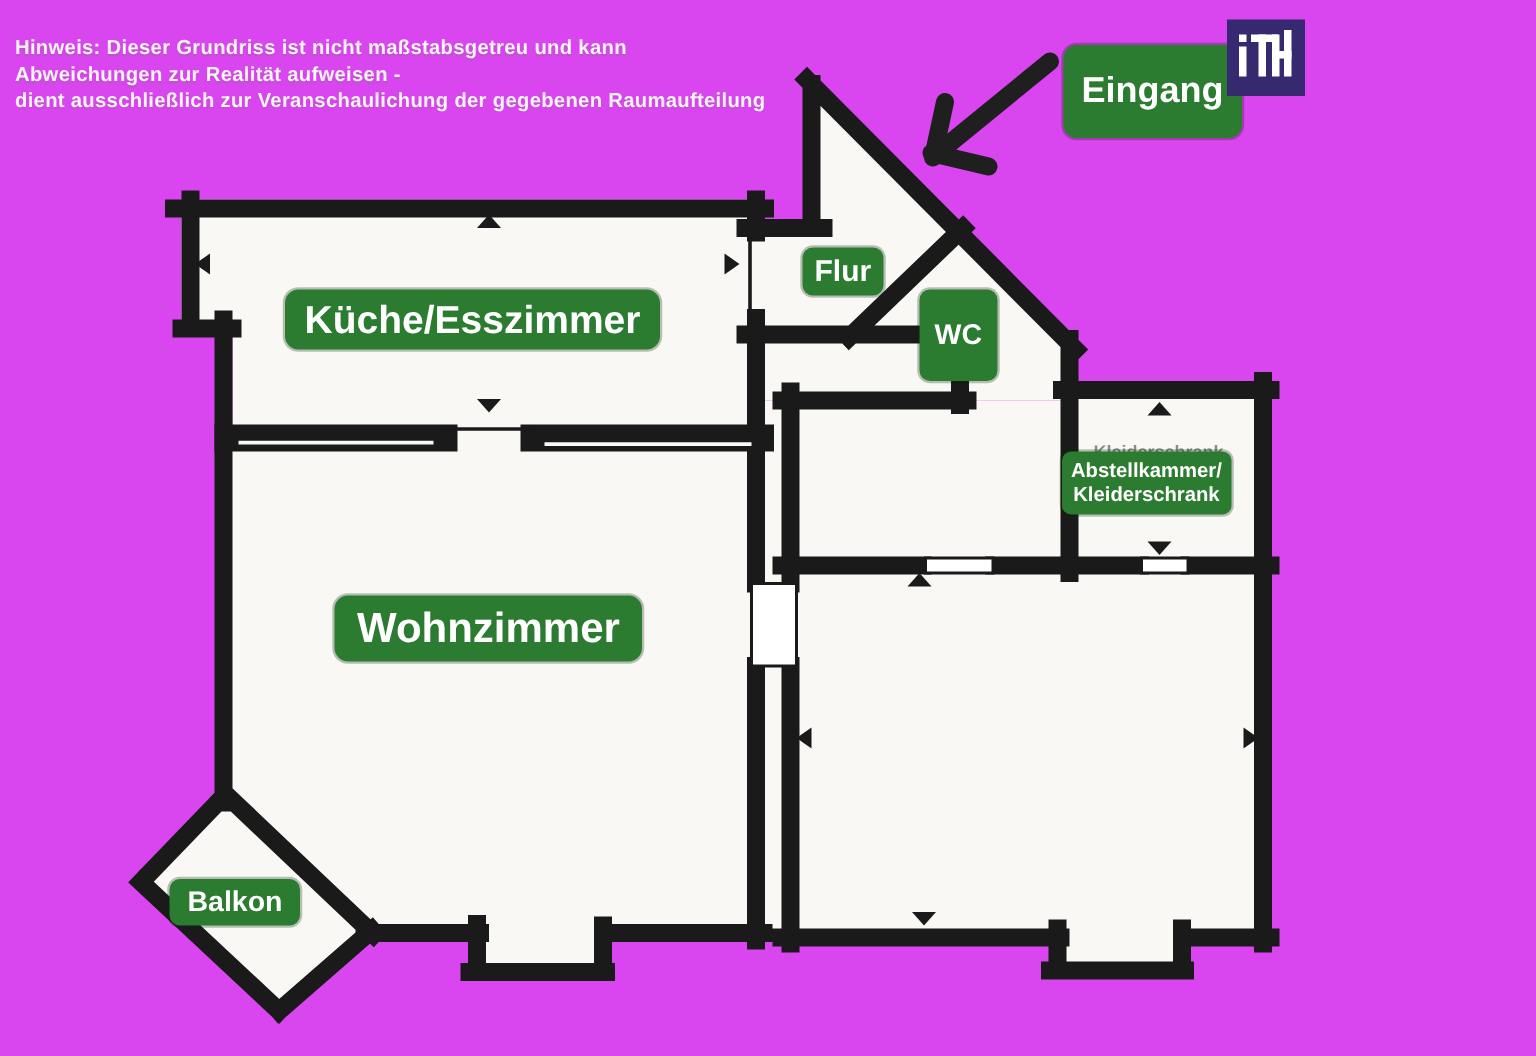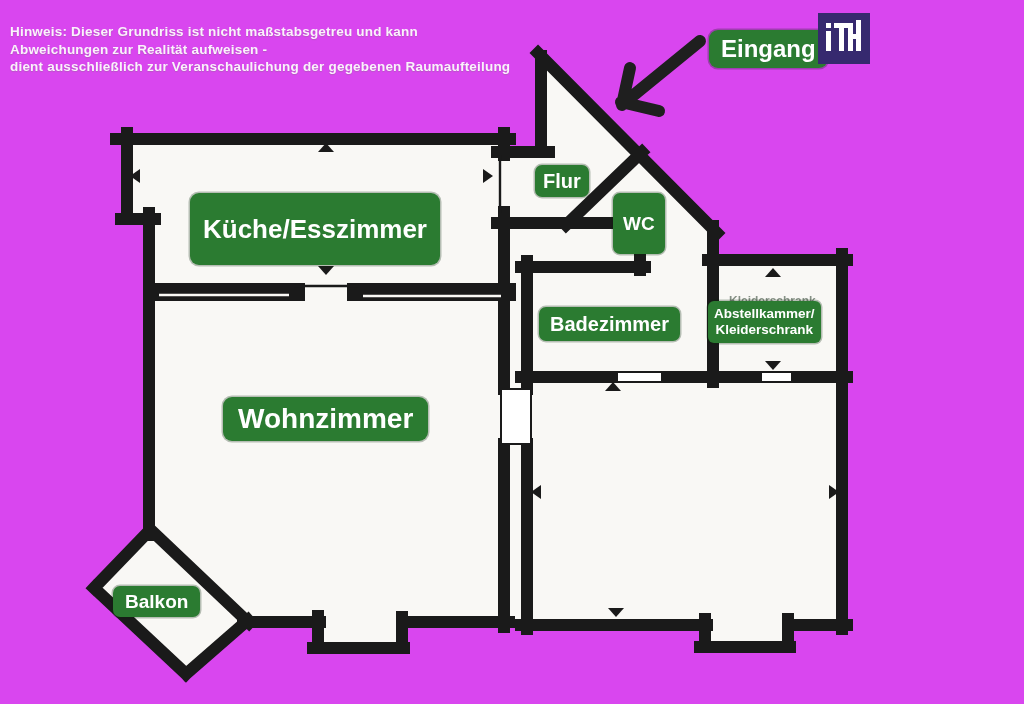--- a/index.html
+++ b/index.html
@@ -15,30 +15,30 @@
     color:rgba(255,255,255,0.92);
     text-shadow:0 1px 1px rgba(120,118,112,0.35);
     letter-spacing:.2px;white-space:nowrap;
   }
   
   .badge{
     position:absolute;z-index:6;background:#2b7b31;color:#ffffff;
     font-weight:bold;border-radius:9px;white-space:nowrap;line-height:1;
     box-shadow:0 0 0 1.5px rgba(10,40,12,0.28);
   }
-  .badge-kitchen {left:190px;top:193px;font-size:26px;padding:23px 13px;}
+  .badge-kitchen {left:190px;top:193px;font-size:26px;padding:7px 13px;}
   .badge-flur    {left:535px;top:165px;font-size:20px;padding:6px 8px;border-radius:7px;}
   .badge-wc      {left:613px;top:193px;font-size:19px;padding:21px 10px;border-radius:7px;}
   .badge-bath    {left:539px;top:307px;font-size:20px;padding:7px 11px;border-radius:7px;}
   .badge-storage {left:708px;top:301px;font-size:13.5px;padding:5px 6px;border-radius:6px;
                   text-align:center;line-height:1.2;}
   .badge-living  {left:223px;top:397px;font-size:28px;padding:8px 15px;}
   .badge-bedroom {left:567px;top:481px;font-size:29px;padding:8px 16px;}
   .badge-balcony {left:113px;top:586px;font-size:19px;padding:6px 12px;border-radius:7px;}
-  .badge-entry   {left:709px;top:30px;font-size:24px;padding:7px 12px;}
+  .badge-entry   {left:709px;top:30px;font-size:24px;padding:19px 12px;}
   .ghost-label{
     position:absolute;left:729px;top:294px;z-index:4;
     font-size:12px;font-weight:bold;color:rgba(40,60,42,0.55);white-space:nowrap;
   }
   
   .logo-mark{position:absolute;left:818px;top:13px;width:52px;height:51px;background:#36296f;z-index:6;}
   .logo-box{position:absolute;left:870px;top:15px;width:146px;height:43px;background:#ffffff;z-index:6;}
   .logo-company{
     position:absolute;left:9px;top:4px;
     font-family:"Liberation Serif",serif;font-weight:bold;
@@ -135,21 +135,20 @@
     <div>Hinweis: Dieser Grundriss ist nicht maßstabsgetreu und kann</div>
     <div>Abweichungen zur Realität aufweisen -</div>
     <div>dient ausschließlich zur Veranschaulichung der gegebenen Raumaufteilung</div>
   </div>
 
   <div class="ghost-label">Kleiderschrank</div>
 
   <div class="badge badge-kitchen">Küche/Esszimmer</div>
   <div class="badge badge-flur">Flur</div>
   <div class="badge badge-wc">WC</div>
-  <div class="badge badge-bath">Badezimmer</div>
   <div class="badge badge-storage">
     <div>Abstellkammer/</div>
     <div>Kleiderschrank</div>
   </div>
   <div class="badge badge-living">Wohnzimmer</div>
   <div class="badge badge-balcony">Balkon</div>
   <div class="badge badge-entry">Eingang</div>
 
   <div class="logo-mark">
     <svg width="52" height="51" viewBox="0 0 52 51">

